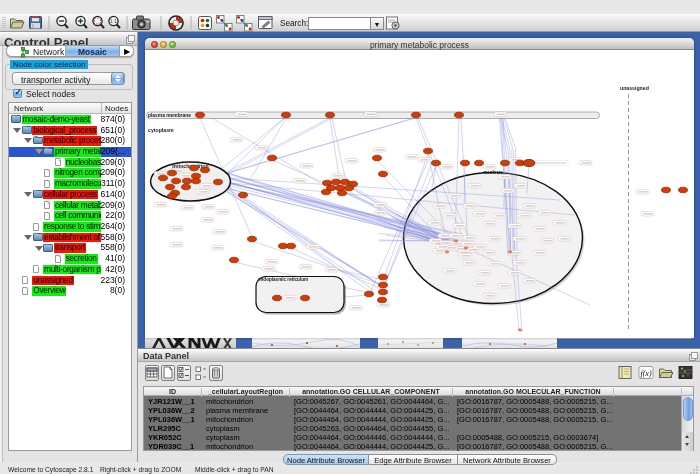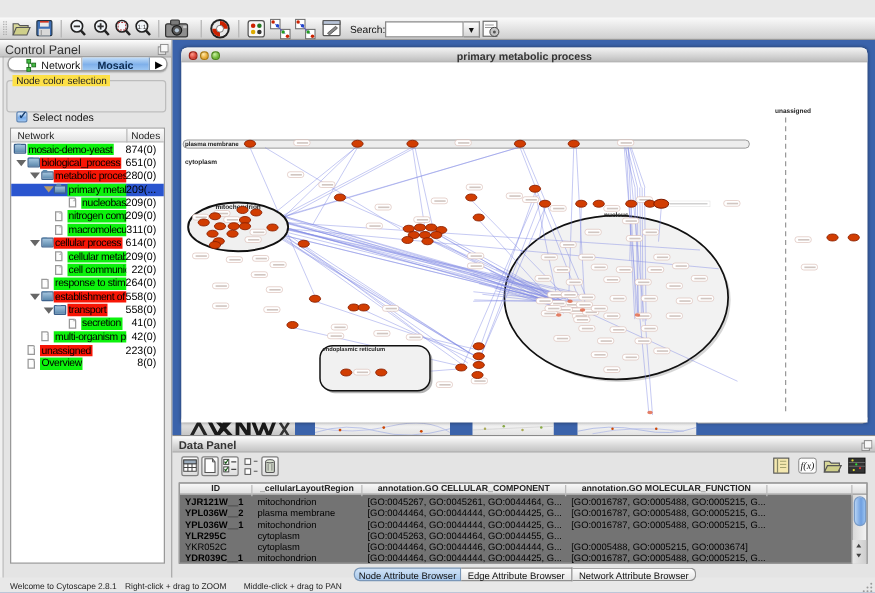--- a/index.html
+++ b/index.html
@@ -12,33 +12,33 @@
 #titlebar .t3{left:32px;background:radial-gradient(circle at 35% 30%,#c8f0a0,#68b52c 70%);border:0.5px solid #4a8718}
 #titlebar .title{position:absolute;left:0;right:0;top:1px;text-align:center;font-size:10px;font-weight:bold;color:#222}
 
 #toolbar{position:absolute;left:0;top:14px;width:700px;height:18px;background:linear-gradient(#fafafa,#e2e2e2 55%,#cfcfcf);border-bottom:1px solid #9a9a9a}
 #search-label{position:absolute;left:280px;top:5px;font-size:8.2px;color:#111}
 #search-box{position:absolute;left:308px;top:2.5px;width:63px;height:13px;background:#fff;border:1px solid #888}
 #search-drop{position:absolute;left:371px;top:2.5px;width:13px;height:13px;background:linear-gradient(#fdfdfd,#d5d5d5);border:1px solid #888;border-left:none;font-size:7px;text-align:center;line-height:13px;color:#111}
 
 #cpanel{position:absolute;left:0;top:32px;width:138px;height:430px;background:#e4e4e4;border-right:1px solid #9a9a9a}
 #cpanel-h{position:absolute;left:0;top:0;width:137px;height:14px;background:linear-gradient(#fdfdfd,#d9d9d9 60%,#c4c4c4);border-bottom:1px solid #a8a8a8}
-#cpanel-h span{position:absolute;left:4px;top:2.5px;font-size:10px;font-weight:normal;color:#333}
+#cpanel-h span{position:absolute;left:4px;top:2.5px;font-size:13px;font-weight:bold;color:#333}
 
 #cp-tabs{position:absolute;left:6px;top:13px;width:128px;height:11.5px;background:#fff;border:1px solid #9a9a9a;border-radius:5.5px;box-shadow:0 1px 1px rgba(0,0,0,0.25)}
 #cp-tabs .seg{position:absolute;top:0;height:100%;font-size:9.5px;color:#111}
 #tab-net{left:0;width:59px;border-right:1px solid #aaa}
 #tab-net span{position:absolute;left:26px;top:1px;font-size:8.5px}
 #tab-mos{left:59px;width:54px;background:linear-gradient(#c2ddf8,#7fb0ea 55%,#9cc6f3);border-right:1px solid #7d9dc0}
 #tab-mos span{position:absolute;left:12px;top:1px;font-size:8.5px;font-weight:bold;color:#0a2a50}
 #tab-arr{left:113px;width:15px;border-radius:0 5.5px 5.5px 0}
 #tab-arr span{position:absolute;left:4px;top:1px;font-size:8px;color:#000}
 
 #grpbox{position:absolute;left:5px;top:32px;width:128px;height:26px;border:1px solid #bdbdbd;border-radius:3px}
-#grpbox-lab{position:absolute;left:10px;top:28px;background:#fde047;padding:0 3px;font-size:8px;color:#222}
+#grpbox-lab{position:absolute;left:10px;top:28px;background:#0ea5e9;padding:0 3px;font-size:8px;color:#222}
 #combo{position:absolute;left:12px;top:40px;width:113px;height:13px;background:linear-gradient(#ffffff,#e8e8e8);border:1px solid #999;border-radius:3px;box-shadow:inset 0 1px 0 #fff}
 #combo .ct{position:absolute;left:8px;top:1.5px;font-size:8.5px;color:#111}
 #combo .stp{position:absolute;right:0px;top:-1px;width:13px;height:13px;background:linear-gradient(#cfe4fb,#77a9e8 55%,#9ec8f5);border:1px solid #6a8fbf;border-radius:3px}
 #combo .stp:before{content:"";position:absolute;left:3.2px;top:2px;border-left:3.2px solid transparent;border-right:3.2px solid transparent;border-bottom:3.6px solid #fff}
 #combo .stp:after{content:"";position:absolute;left:3.2px;bottom:2px;border-left:3.2px solid transparent;border-right:3.2px solid transparent;border-top:3.6px solid #fff}
 
 #chk{position:absolute;left:13px;top:57px;width:9px;height:9px;border-radius:2px;background:linear-gradient(#e8f2fd,#76aae9 60%,#9cc6f4);border:1px solid #5f87b8}
 #chk:before{content:"\2713";position:absolute;left:0.5px;top:-3px;font-size:9px;font-weight:bold;color:#123a6a}
 #chk-lab{position:absolute;left:26px;top:57px;font-size:8.5px;color:#111}
 
@@ -52,21 +52,21 @@
 .trow .val{position:absolute;right:6px;top:0.5px;height:9.6px;line-height:9.6px;font-size:8.5px;letter-spacing:0}
 .arrow{position:absolute;top:2.8px;width:0;height:0;border-left:4px solid transparent;border-right:4px solid transparent;border-top:5px solid #666}
 .folder{position:absolute;top:1.2px;width:10px;height:7.5px;background:linear-gradient(#a3c4de,#5d89ad);border:0.5px solid #3d618c;border-radius:1px}
 .folder:before{content:"";position:absolute;left:0.5px;top:-1.5px;width:4px;height:1.5px;background:#5d89ad;border-radius:1px 1px 0 0}
 .ficon{position:absolute;top:1px;width:6px;height:8px;background:#fdfdfd;border:0.5px solid #999;border-radius:0 1.5px 0 0}
 .ficon:before{content:"";position:absolute;right:-0.5px;top:-0.5px;border-left:2.5px solid transparent;border-bottom:2.5px solid #bbb}
 
 #desktop{position:absolute;left:138px;top:32px;width:562px;height:316px;background:#3b63ab}
 #netwin{position:absolute;left:7px;top:6px;width:549px;height:300px;background:#fff;border-radius:5px 5px 0 0;box-shadow:0 0 3px rgba(0,0,0,0.4)}
 #netwin-tb{position:absolute;left:0;top:0;width:549px;height:12px;background:linear-gradient(#f4f4f4,#cfcfcf 70%,#bdbdbd);border-radius:5px 5px 0 0;border-bottom:1px solid #8a8a8a}
-#netwin-tb .title{position:absolute;left:0;right:0;top:1.5px;text-align:center;font-size:8.5px;font-weight:bold;color:#333}
+#netwin-tb .title{position:absolute;left:0;right:0;top:1.5px;text-align:center;font-size:8.5px;font-weight:normal;color:#333}
 #netwin-tb .tl{top:3px;width:6.5px;height:6.5px}
 #netwin-tb .t1{left:6px;background:radial-gradient(circle at 35% 30%,#ff9a8a,#d43b2f 70%);border:0.5px solid #a02015}
 #netwin-tb .t2{left:15px;background:radial-gradient(circle at 35% 30%,#ffe9a8,#e8a426 70%);border:0.5px solid #ad7b10}
 #netwin-tb .t3{left:24px;background:radial-gradient(circle at 35% 30%,#c8f0a0,#68b52c 70%);border:0.5px solid #4a8718}
 
 #dpanel{position:absolute;left:138px;top:348px;width:562px;height:114px;background:#e4e4e4;border-top:1px solid #8a8a8a}
 #dpanel-h{position:absolute;left:0;top:0;width:562px;height:13px;background:linear-gradient(#fdfdfd,#d9d9d9 60%,#c4c4c4);border-bottom:1px solid #a8a8a8}
 #dpanel-h span{position:absolute;left:5px;top:1.5px;font-size:9px;font-weight:bold;color:#333}
 .dbtn{position:absolute;width:14px;height:16px;background:linear-gradient(#fcfcfc,#dedede);border:1px solid #808080;border-radius:2px}
 #dtable{position:absolute;left:5px;top:37px;width:551px;height:65px;background:#737373;border:1px solid #999}
@@ -207,20 +207,24 @@
         </div>
       <div class="seg" id="tab-mos">
           <span>Mosaic</span>
         </div>
       <div class="seg" id="tab-arr">
           <span>▶</span>
         </div>
     </div>
     <div id="grpbox"></div>
       <div id="grpbox-lab">Node color selection</div>
+    <div id="combo">
+        <span class="ct">transporter activity</span>
+        <span class="stp"></span>
+      </div>
     <div id="chk"></div>
       <span id="chk-lab">Select nodes</span>
     <div id="treebox">
       <div id="tree-h">
           <span class="c1">Network</span>
           <span class="div"></span>
           <span class="c2">Nodes</span>
         </div>
       <div class="trow" style="top:11.3px">
           <span class="folder" style="left:2.0px"></span>
@@ -790,21 +794,21 @@
           <span class="dcell" style="left:62px;width:84px">mitochondrion</span>
           <span class="dcell" style="left:150px;width:159px">[GO:0044464, GO:0044444, GO:0044425, G...</span>
           <span class="dcell" style="left:313px;width:157px">[GO:0016787, GO:0005488, GO:0005215, G...</span>
         </div>
       <div class="drow" style="top:37px">
           <span class="dcell" style="left:4px;width:54px;font-weight:bold">YLR295C</span>
           <span class="dcell" style="left:62px;width:84px">cytoplasm</span>
           <span class="dcell" style="left:150px;width:159px">[GO:0045263, GO:0044464, GO:0044455, G...</span>
         </div>
       <div class="drow" style="top:46px">
-          <span class="dcell" style="left:4px;width:54px;font-weight:normal">YKR052C</span>
+          <span class="dcell" style="left:4px;width:54px;font-weight:bold">YKR052C</span>
           <span class="dcell" style="left:62px;width:84px">cytoplasm</span>
           <span class="dcell" style="left:150px;width:159px">[GO:0044464, GO:0044446, GO:0044444, G...</span>
           <span class="dcell" style="left:313px;width:157px">[GO:0005488, GO:0005215, GO:0003674]</span>
         </div>
       <div class="drow" style="top:55px">
           <span class="dcell" style="left:4px;width:54px;font-weight:bold">YDR039C__1</span>
           <span class="dcell" style="left:62px;width:84px">mitochondrion</span>
           <span class="dcell" style="left:150px;width:159px">[GO:0044464, GO:0044444, GO:0044425, G...</span>
           <span class="dcell" style="left:313px;width:157px">[GO:0016787, GO:0005488, GO:0005215, G...</span>
         </div>

